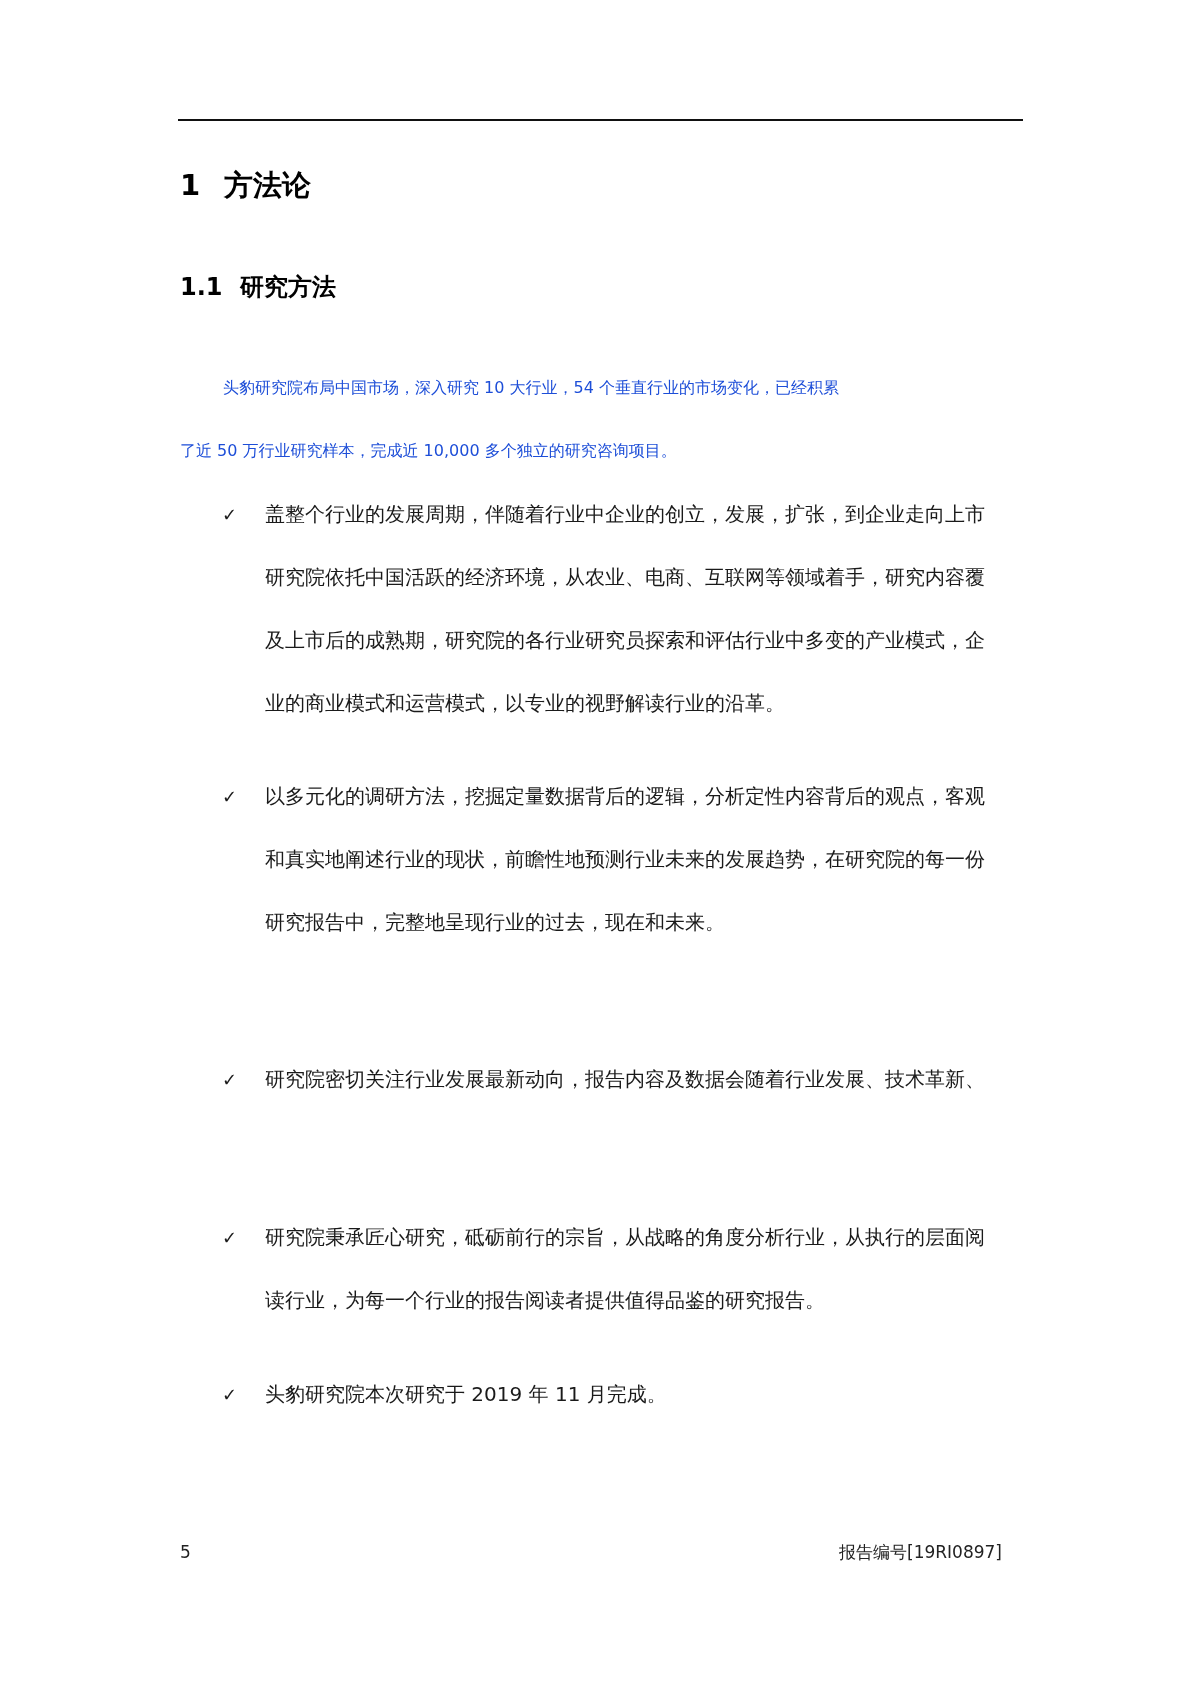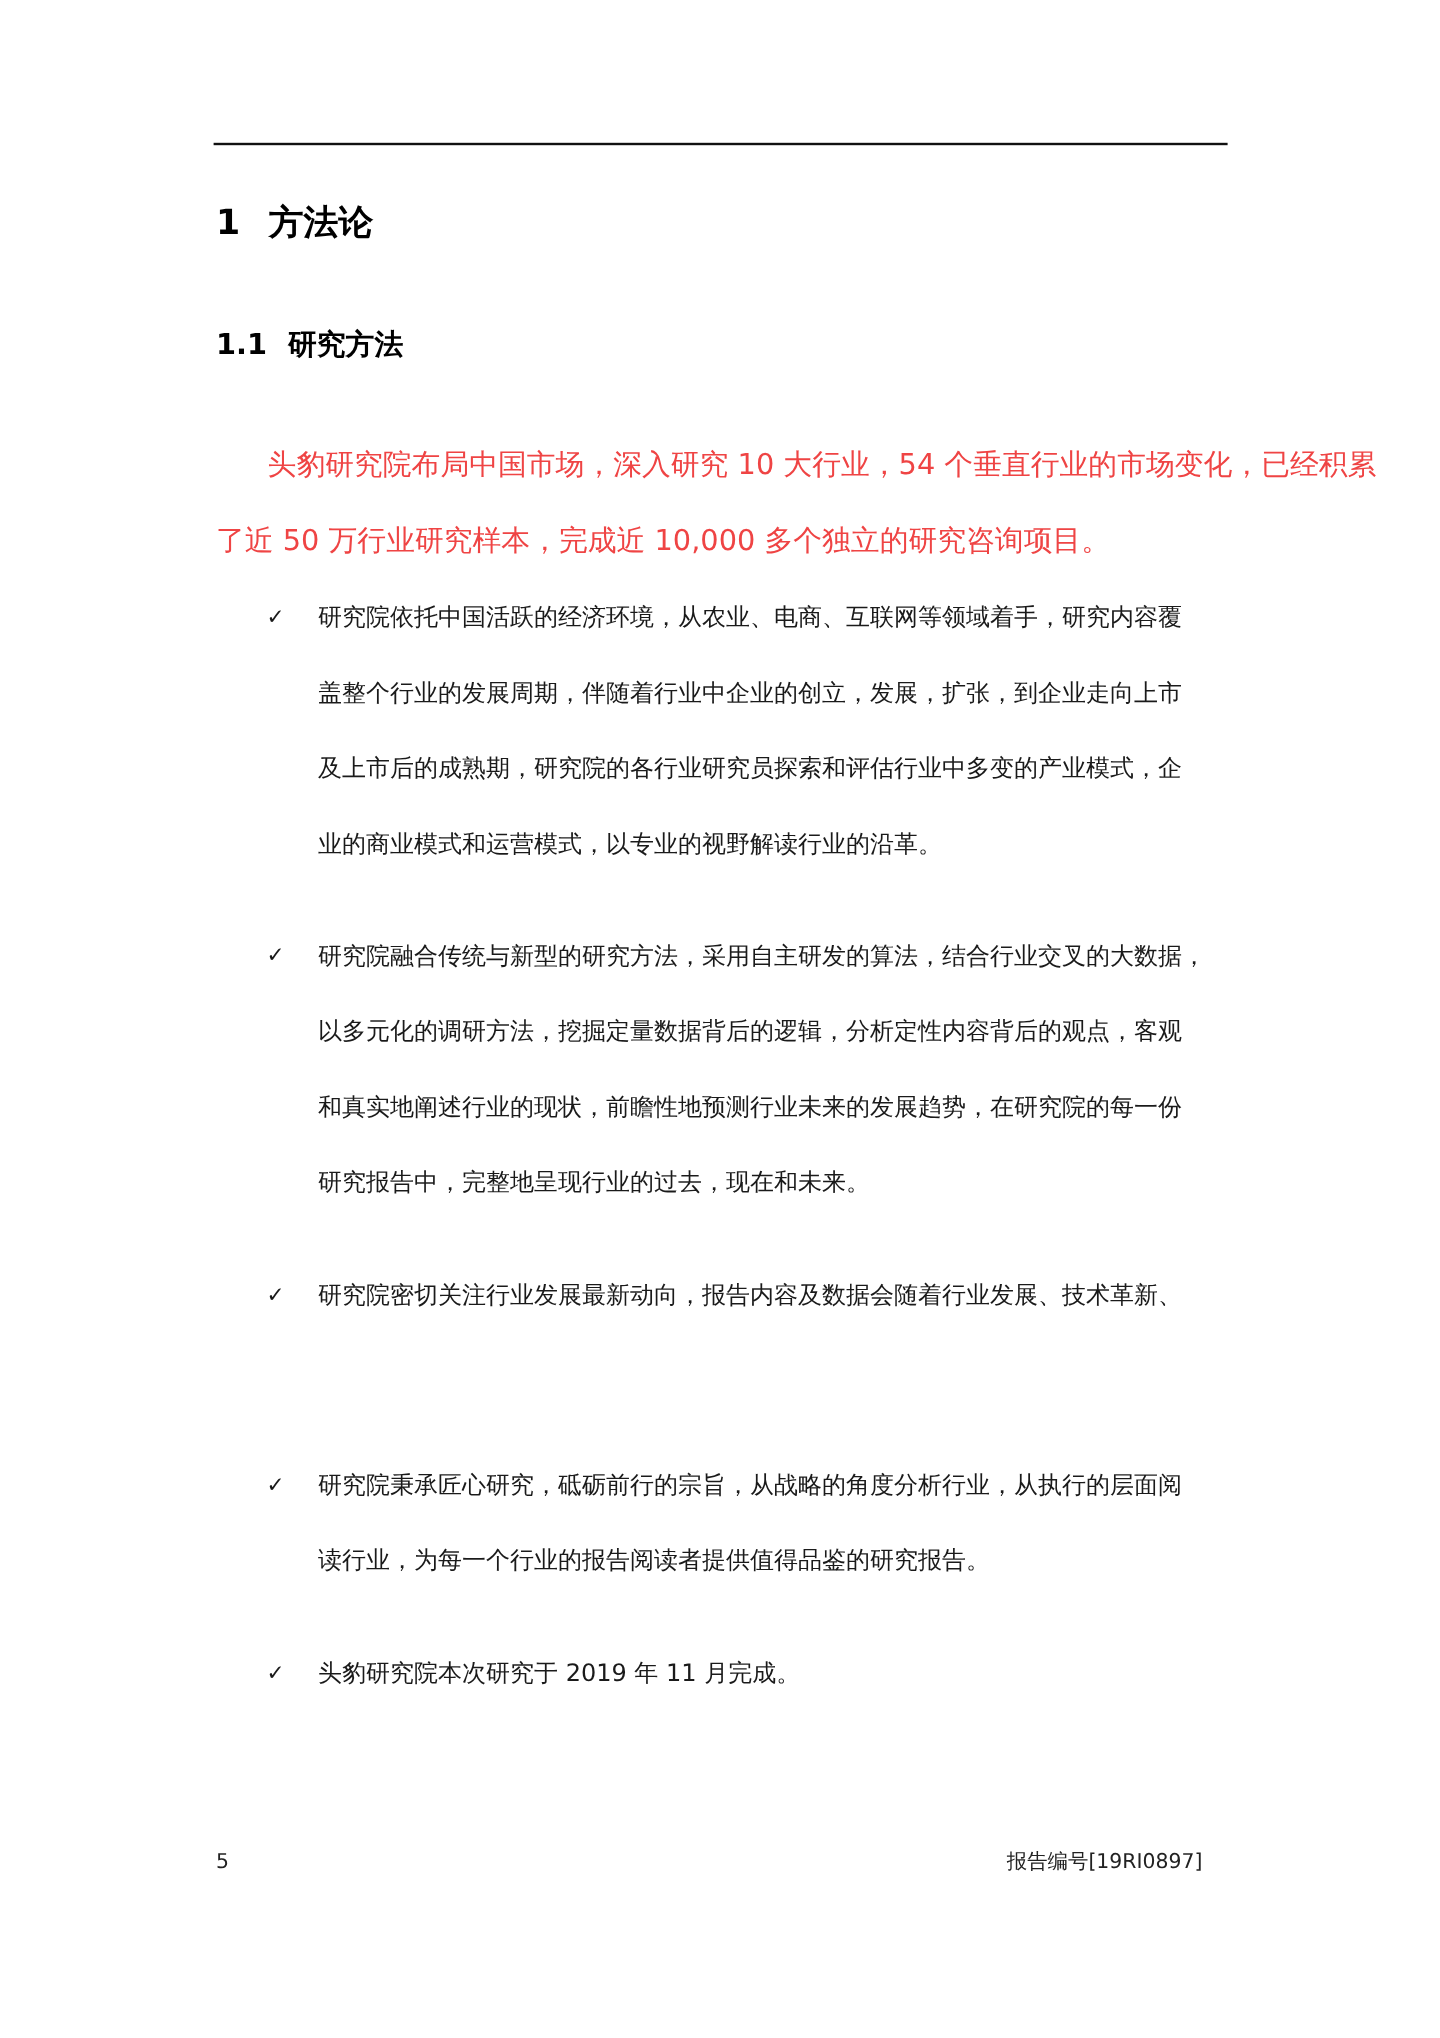--- a/index.html
+++ b/index.html
@@ -50,23 +50,23 @@
       color: #000000;
       white-space: nowrap;
       line-height: 26px;
     }
     .h2 .num { display: inline-block; width: 60px; }
     .para {
       position: absolute;
       left: 180px;
       top: 356px;
       width: 842px;
-      font-size: 24px;
+      font-size: 16px;
       line-height: 63px;
-      color: #ef4444;
+      color: #1d4ed8;
     }
     .para .line { display: block; white-space: nowrap; height: 63px; }
     .para .indent { padding-left: 43px; }
     .bullet {
       position: absolute;
       left: 222px;
       width: 800px;
     }
     .bullet .check {
       position: absolute;
@@ -120,31 +120,30 @@
   </div>
 
   <div class="para">
     <span class="line indent">头豹研究院布局中国市场，深入研究 10 大行业，54 个垂直行业的市场变化，已经积累</span>
     <span class="line">了近 50 万行业研究样本，完成近 10,000 多个独立的研究咨询项目。</span>
   </div>
 
   <div class="bullet" style="top:483px;">
     <span class="check">✓</span>
     <div class="text">
+      <span class="line">盖整个行业的发展周期，伴随着行业中企业的创立，发展，扩张，到企业走向上市</span>
       <span class="line">研究院依托中国活跃的经济环境，从农业、电商、互联网等领域着手，研究内容覆</span>
-      <span class="line">盖整个行业的发展周期，伴随着行业中企业的创立，发展，扩张，到企业走向上市</span>
       <span class="line">及上市后的成熟期，研究院的各行业研究员探索和评估行业中多变的产业模式，企</span>
       <span class="line">业的商业模式和运营模式，以专业的视野解读行业的沿革。</span>
     </div>
   </div>
 
   <div class="bullet" style="top:765px;">
     <span class="check">✓</span>
     <div class="text">
-      <span class="line">研究院融合传统与新型的研究方法，采用自主研发的算法，结合行业交叉的大数据，</span>
       <span class="line">以多元化的调研方法，挖掘定量数据背后的逻辑，分析定性内容背后的观点，客观</span>
       <span class="line">和真实地阐述行业的现状，前瞻性地预测行业未来的发展趋势，在研究院的每一份</span>
       <span class="line">研究报告中，完整地呈现行业的过去，现在和未来。</span>
     </div>
   </div>
 
   <div class="bullet" style="top:1048px;">
     <span class="check">✓</span>
     <div class="text">
       <span class="line">研究院密切关注行业发展最新动向，报告内容及数据会随着行业发展、技术革新、</span>

